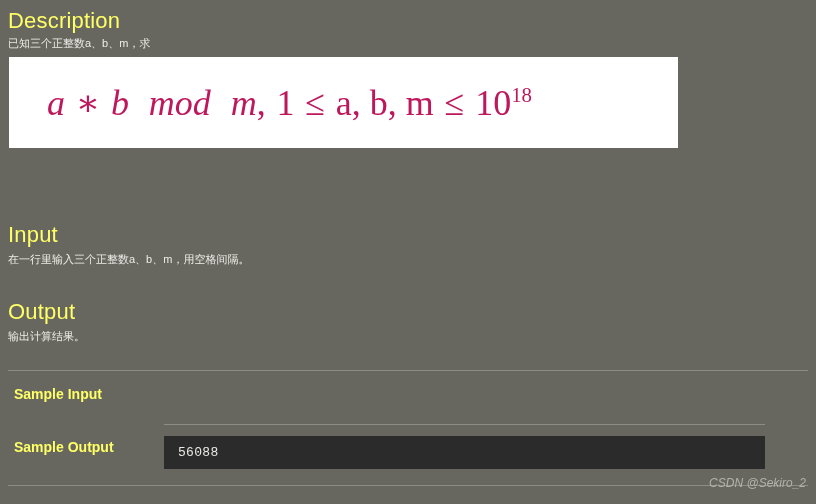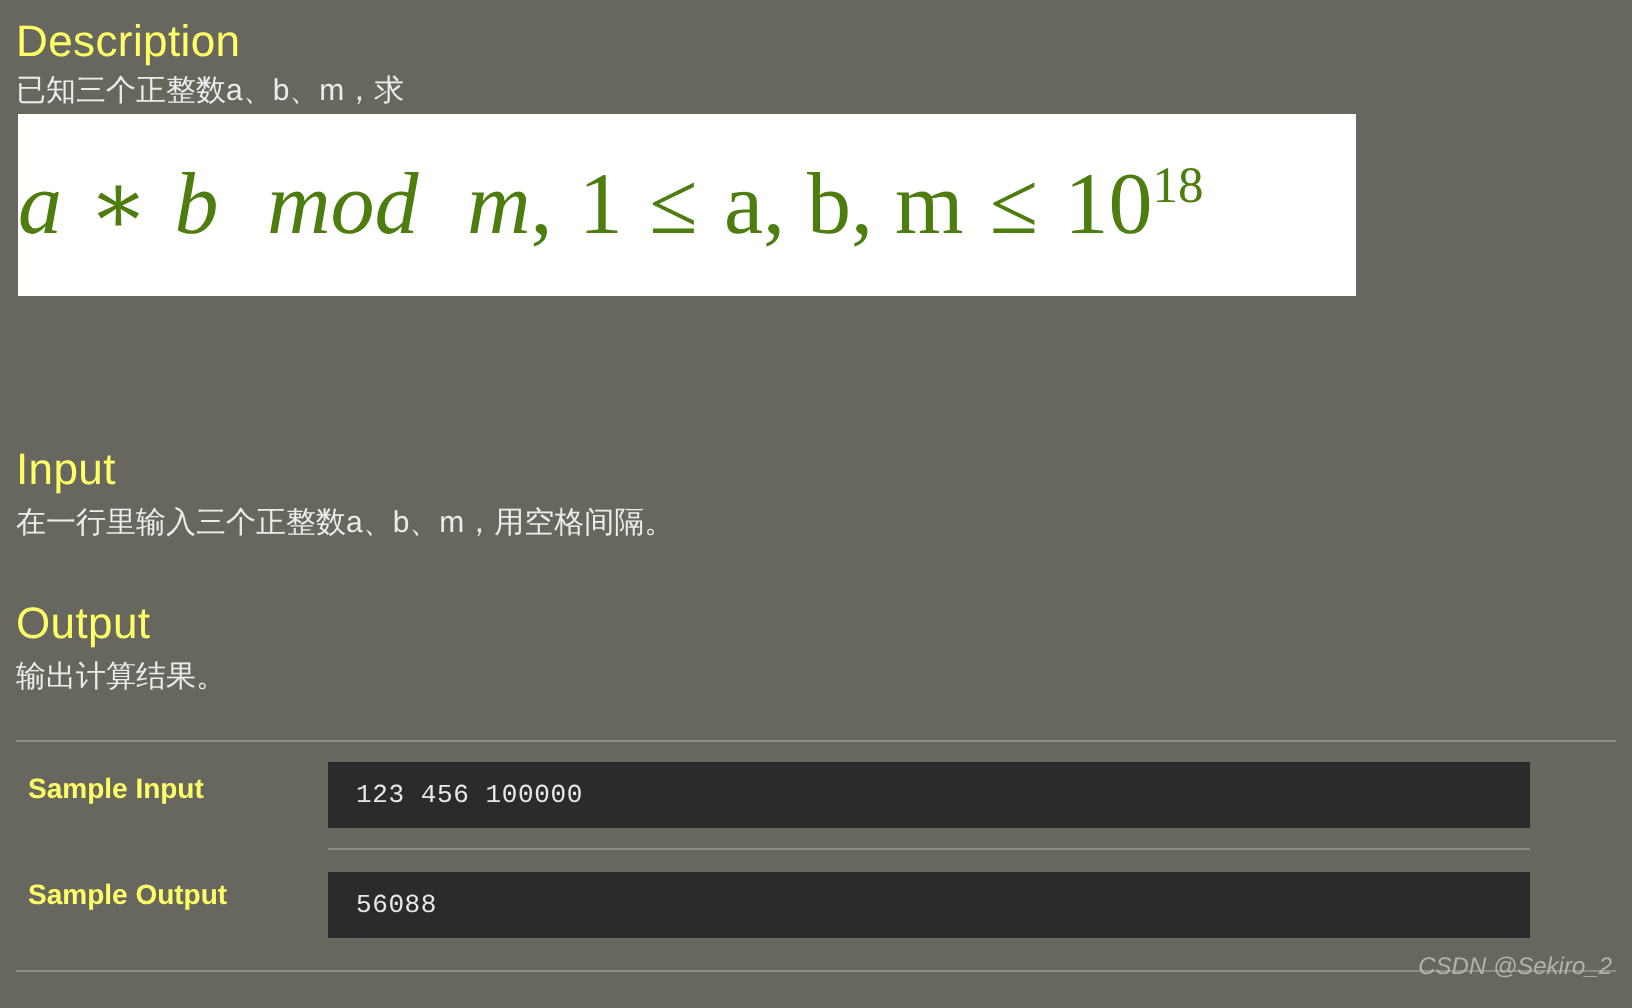--- a/index.html
+++ b/index.html
@@ -28,42 +28,43 @@
     font-size: 22px;
     font-weight: 400;
     letter-spacing: 0.2px;
     white-space: nowrap;
     line-height: 1;
   }
 
   .body-text {
     position: absolute;
     color: #ecece8;
-    font-size: 15px;
+    font-size: 11px;
     line-height: 1.3;
     white-space: nowrap;
   }
 
   
   .formula-box {
     position: absolute;
     left: 9px;
     top: 57px;
     width: 669px;
     height: 91px;
     background: #ffffff;
     display: flex;
     align-items: center;
     justify-content: flex-start;
     overflow: hidden;
   }
   .formula-text {
-    color: #4d7c0f;
+    color: #be185d;
     font-family: "Liberation Serif", "DejaVu Serif", serif;
-    font-size: 44px;
+    font-size: 36px;
+    padding-left: 38px;
     white-space: nowrap;
     line-height: 1;
   }
   .formula-text .it {
     font-style: italic;
   }
   .formula-text .up {
     font-style: normal;
   }
   .formula-text sup {
@@ -174,23 +175,20 @@
 
   <div class="section-heading" style="left:8px; top:301px;">Output</div>
 
   <div class="body-text" style="left:8px; top:329px;">输出计算结果。</div>
 
   <div class="divider-full"></div>
   <div class="divider-mid"></div>
   <div class="divider-bottom"></div>
 
   <div class="sample-label in">Sample Input</div>
-  <div class="code-box in">
-    <span class="code-text">123 456 100000</span>
-  </div>
 
   <div class="sample-label out">Sample Output</div>
   <div class="code-box out">
     <span class="code-text">56088</span>
   </div>
 
   <div class="watermark">CSDN @Sekiro_2</div>
 
 </div>
 

